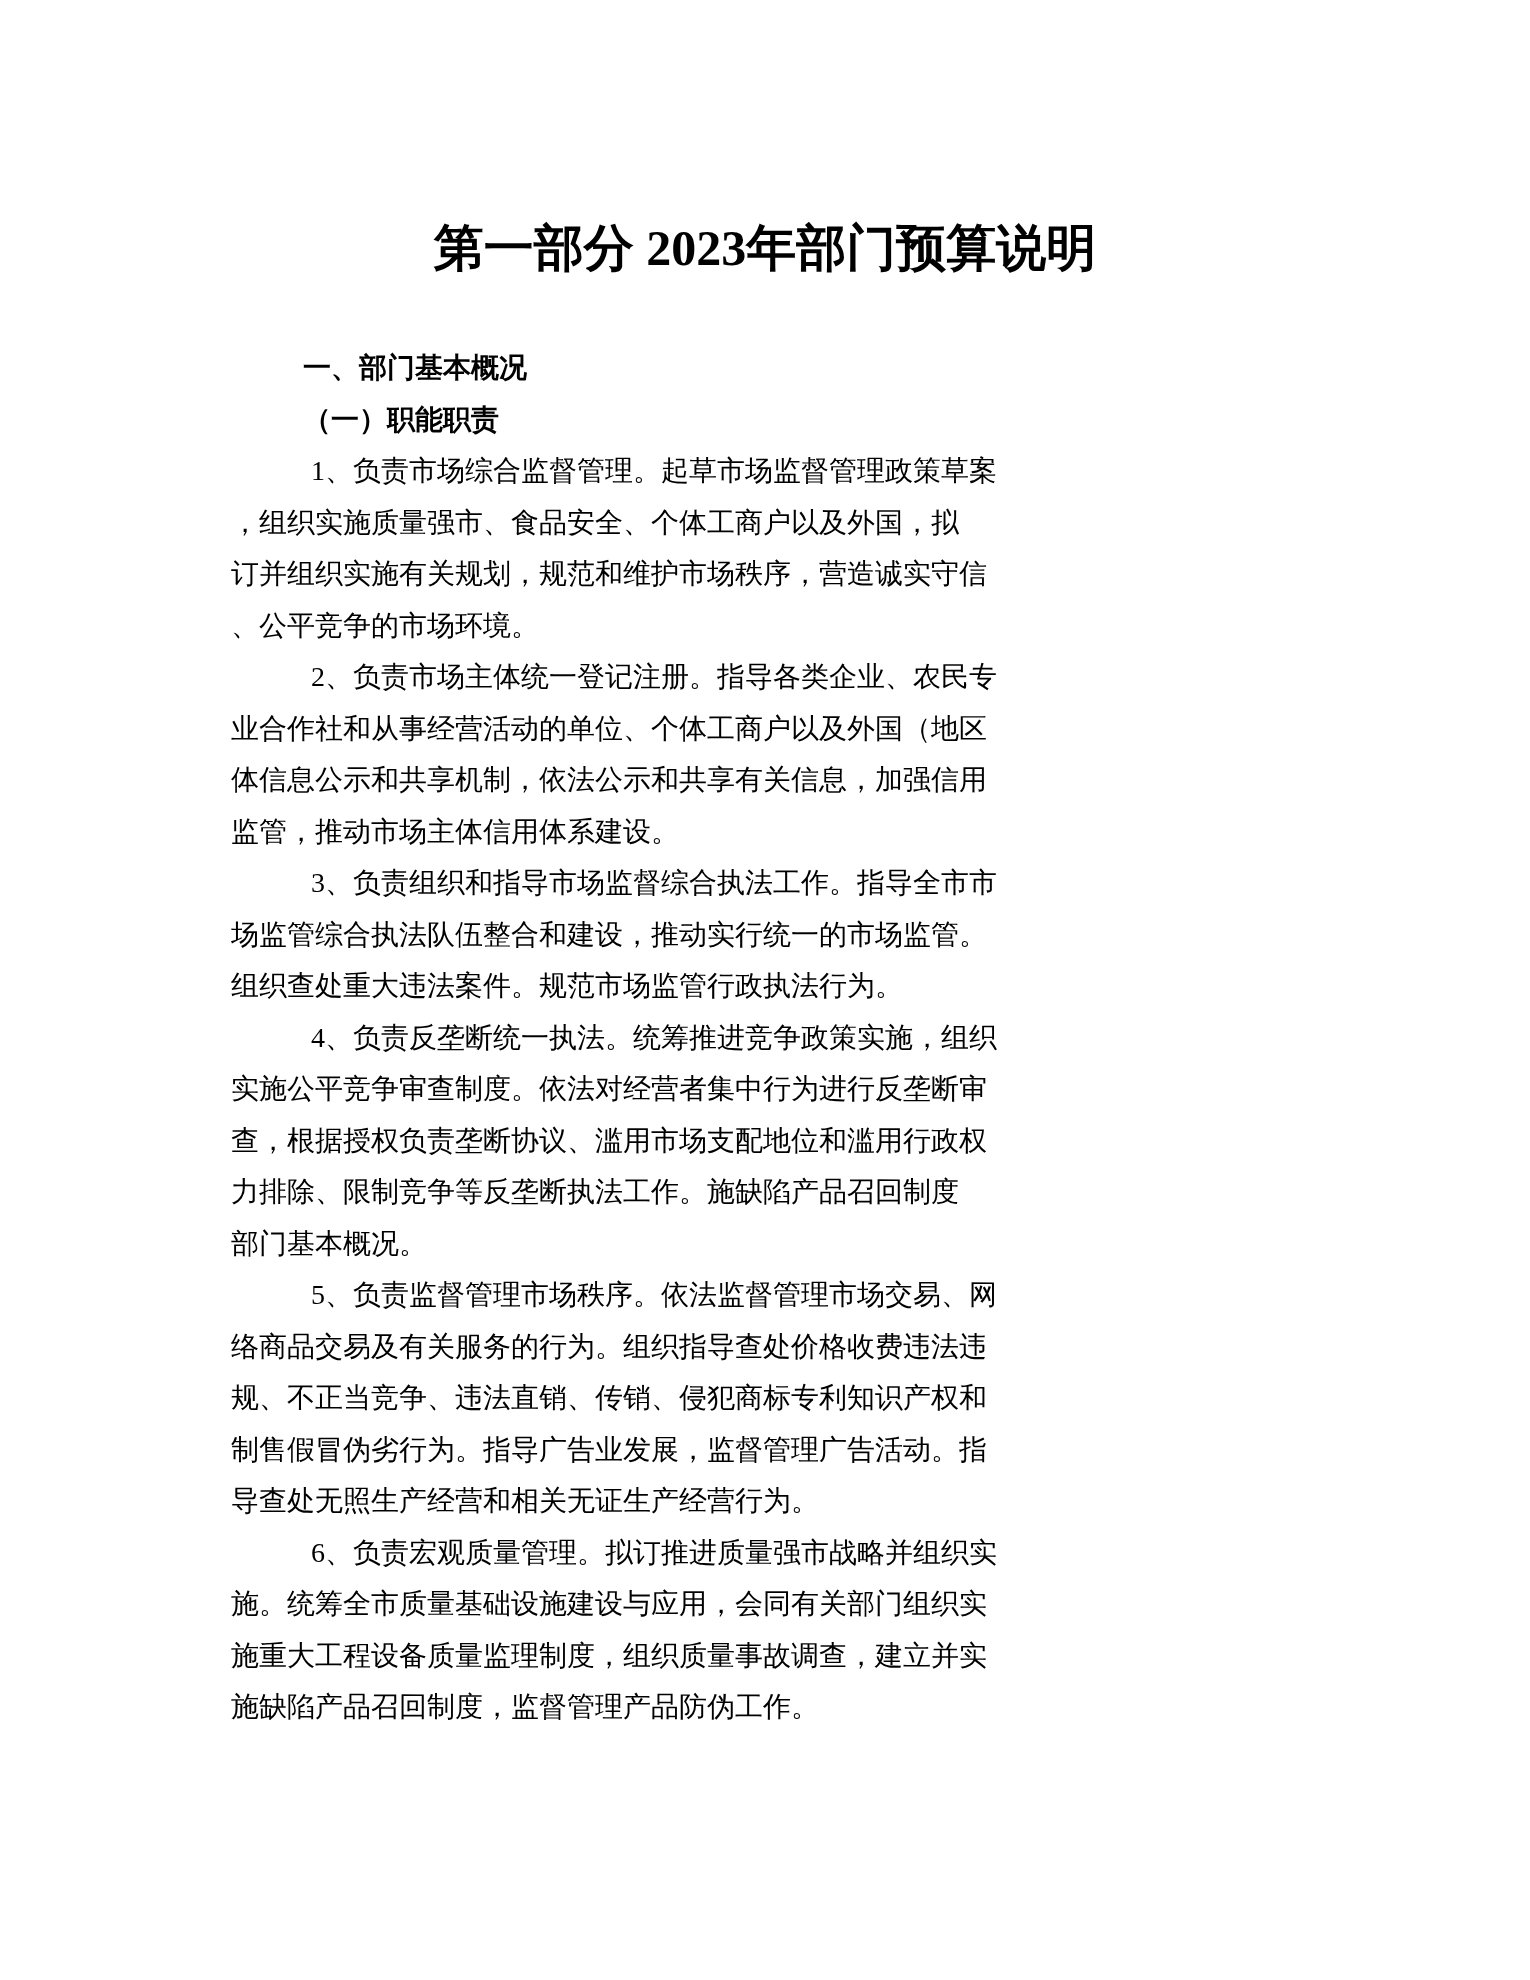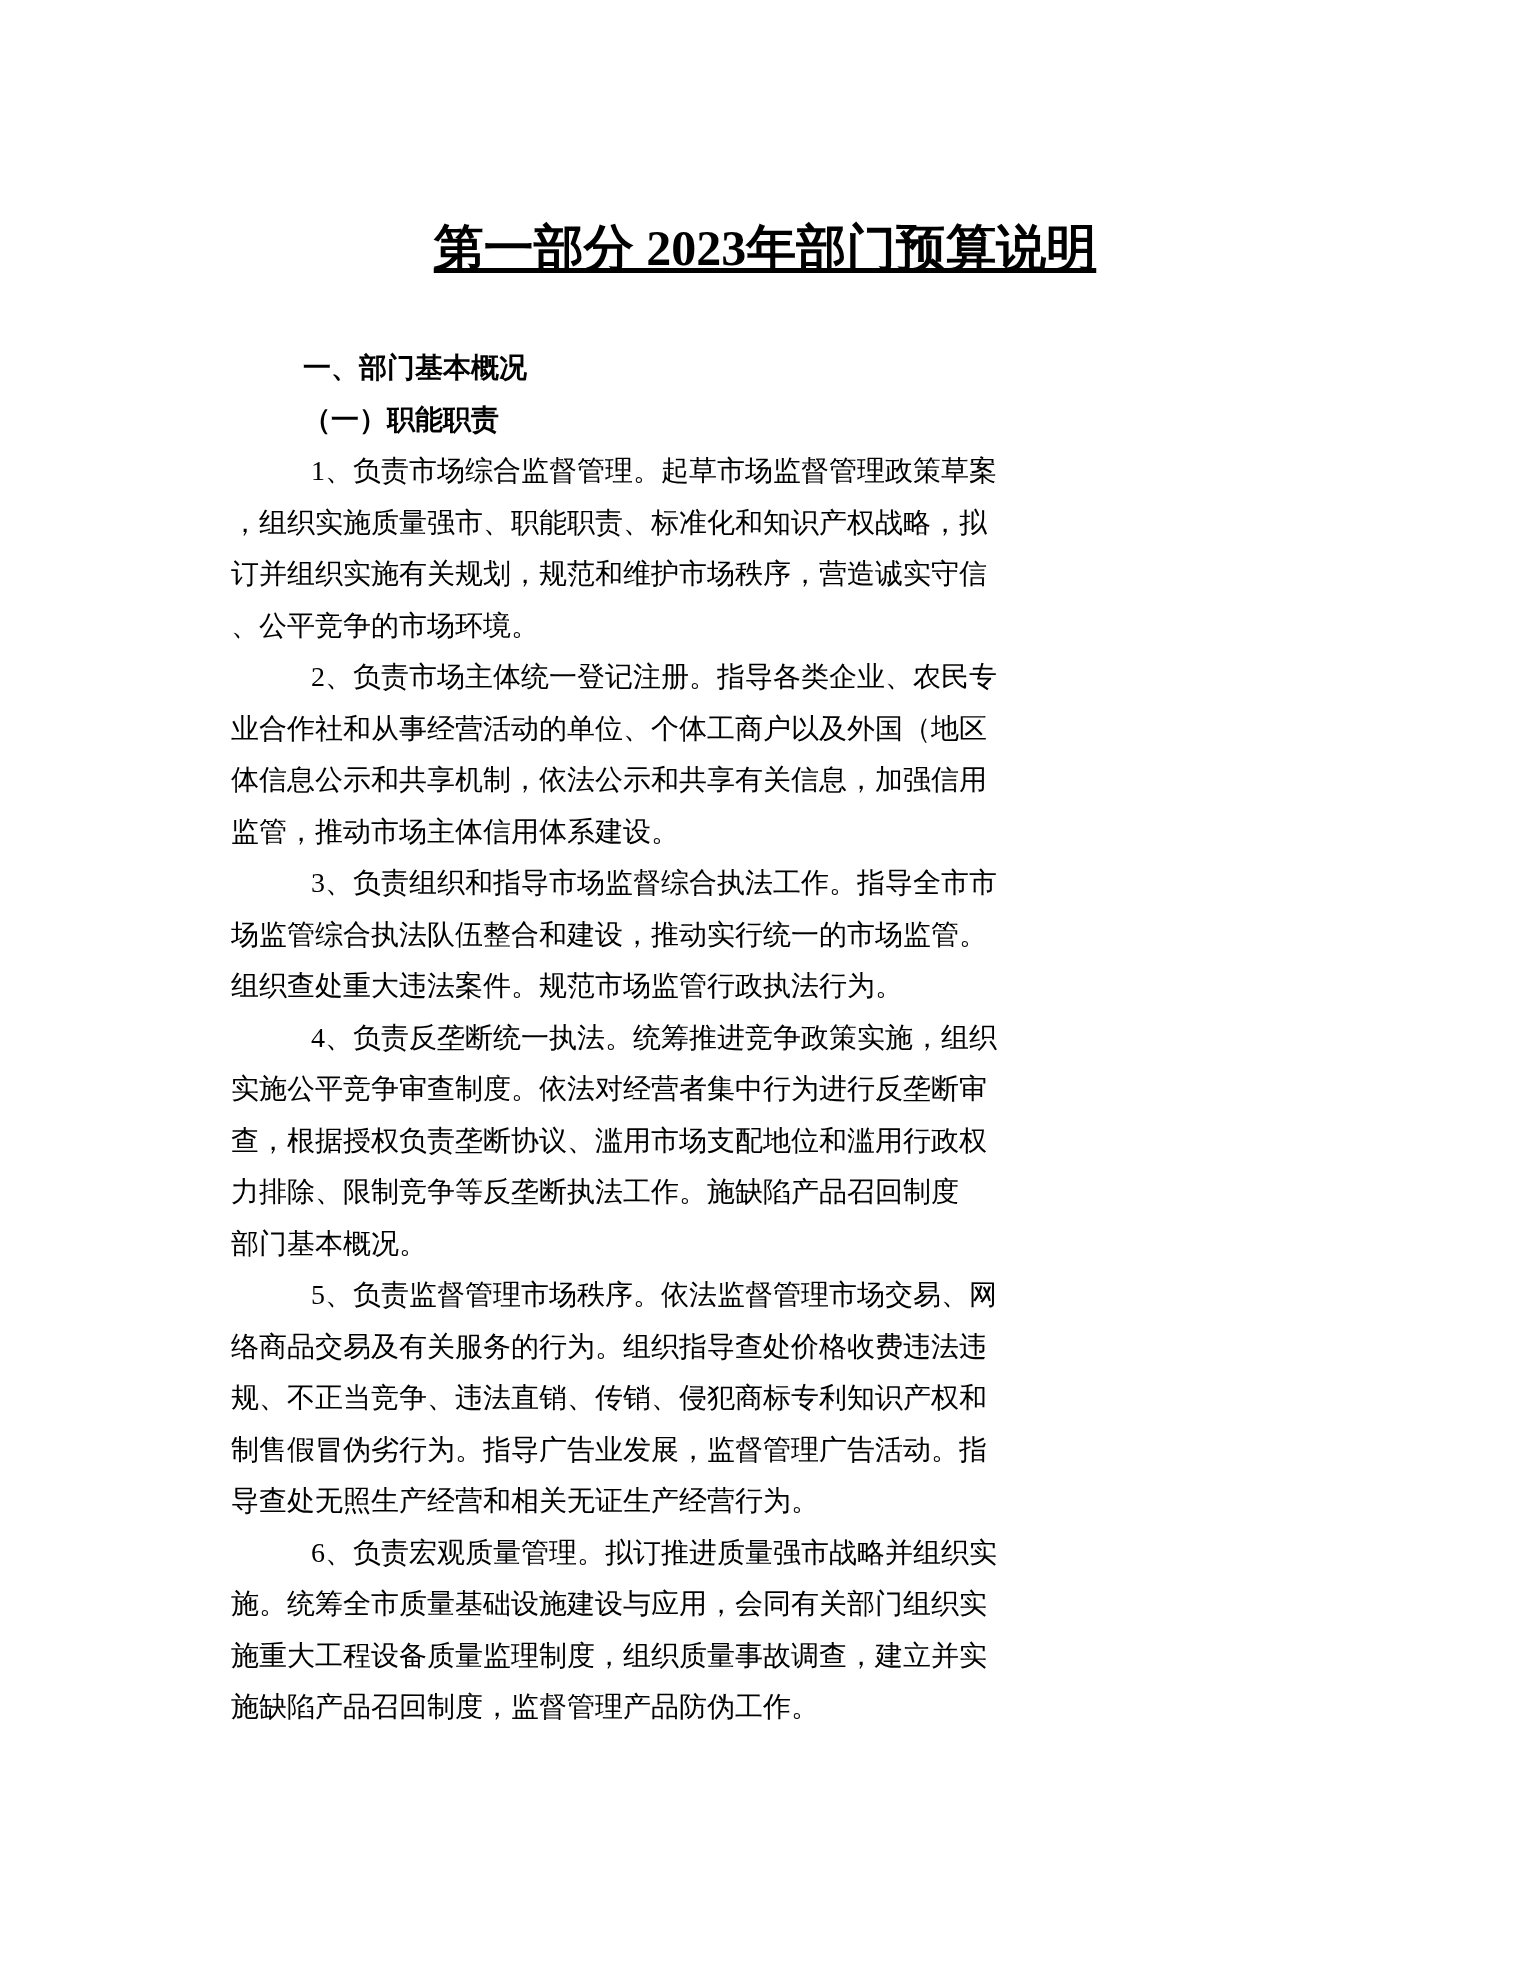--- a/index.html
+++ b/index.html
@@ -19,21 +19,20 @@
   .doc-title {
     position: absolute;
     top: 219px;
     left: 0;
     width: 100%;
     text-align: center;
     font-size: 50px;
     line-height: 58px;
     font-weight: bold;
     white-space: nowrap;
-    text-decoration: underline;
   }
   .content {
     position: absolute;
     top: 342px;
     left: 223px;
     width: 1080px;
     font-size: 28px;
     line-height: 51.5px;
   }
   .heading {
@@ -57,21 +56,21 @@
 <body>
 
 <div class="page">
   <div class="doc-title">第一部分 2023年部门预算说明</div>
   <div class="content">
     <div class="heading">一、部门基本概况</div>
     <div class="heading">（一）职能职责</div>
     <div id="paragraphs">
         <div class="para">
           <div class="line indent">1、负责市场综合监督管理。起草市场监督管理政策草案</div>
-          <div class="line">，组织实施质量强市、职能职责、标准化和知识产权战略，拟</div>
+          <div class="line">，组织实施质量强市、食品安全、个体工商户以及外国，拟</div>
           <div class="line">订并组织实施有关规划，规范和维护市场秩序，营造诚实守信</div>
           <div class="line">、公平竞争的市场环境。</div>
         </div>
         <div class="para">
           <div class="line indent">2、负责市场主体统一登记注册。指导各类企业、农民专</div>
           <div class="line">业合作社和从事经营活动的单位、个体工商户以及外国（地区</div>
           <div class="line">体信息公示和共享机制，依法公示和共享有关信息，加强信用</div>
           <div class="line">监管，推动市场主体信用体系建设。</div>
         </div>
         <div class="para">

